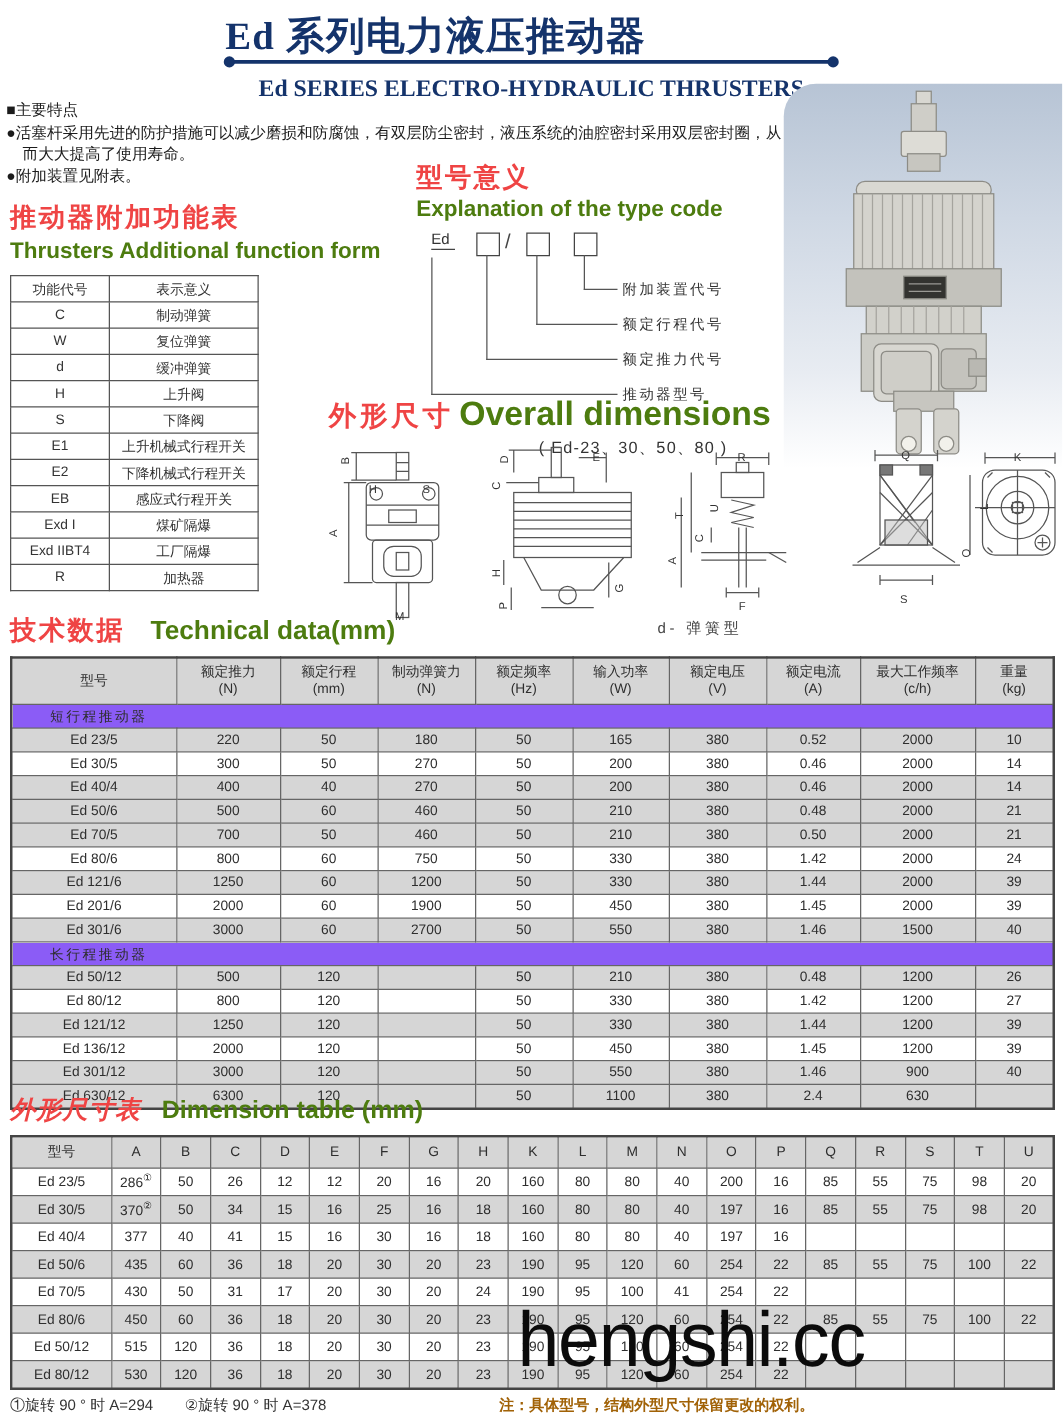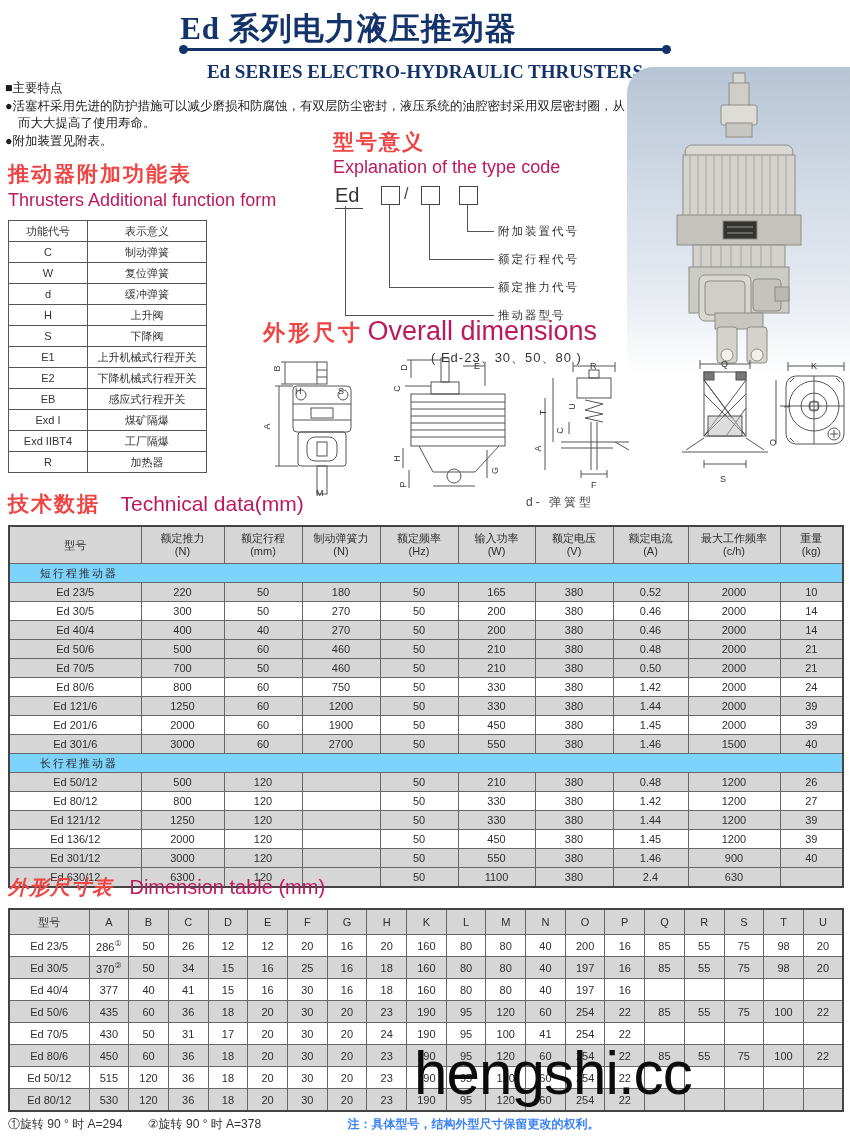--- a/index.html
+++ b/index.html
@@ -17,37 +17,37 @@
   
   .features{position:absolute;left:5px;top:80px;width:622px;font-size:12.5px;line-height:17px;color:#1c1c1c;}
   .features .bullet{text-indent:-13px;padding-left:13px;margin-top:1px;}
 
   
   .photo-panel{position:absolute;left:627px;top:67px;width:223px;height:308px;border-top-left-radius:26px;
      background:linear-gradient(180deg,#b7c4d5 0%,#cfd8e4 35%,#e8ecf2 75%,#ffffff 100%);}
 
   
   .h-cn{font-weight:bold;color:#ef4444;}
-  .h-en{font-weight:normal;color:#be185d;}
+  .h-en{font-weight:bold;color:#4d7c0f;}
 
   .func-section{position:absolute;left:8px;top:160px;width:320px;}
   .func-section .h-cn{font-size:21px;letter-spacing:2px;}
   .func-section .h-en{font-size:18px;margin-top:2px;white-space:nowrap;}
   table.small{border-collapse:collapse;margin-top:9px;background:#fff;}
   table.small th,table.small td{border:1px solid #555;font-size:11px;font-weight:normal;color:#333;
      height:20px;text-align:center;padding:0 3px;}
   table.small th{color:#333;}
   .col-code{width:72px;} .col-mean{width:112px;}
 
   
   .typecode-section{position:absolute;left:333px;top:128px;width:330px;}
   .typecode-section .h-cn{font-size:21px;letter-spacing:2px;}
   .typecode-section .h-en{font-size:18px;margin-top:1px;white-space:nowrap;}
   .tc-diagram{position:relative;height:150px;margin-top:6px;font-size:12px;color:#333;}
-  .tc-prefix{position:absolute;left:2px;top:0;font-size:20px;color:#333;border-bottom:1px solid #444;padding:0 4px 1px 0;}
+  .tc-prefix{position:absolute;left:12px;top:0;font-size:12px;color:#333;border-bottom:1px solid #444;padding:0 4px 1px 0;}
   .tc-box{position:absolute;top:2px;width:17px;height:17px;border:1px solid #444;}
   .tc-box.b1{left:48px;} .tc-box.b2{left:88px;} .tc-box.b3{left:126px;}
   .tc-slash{position:absolute;left:71px;top:1px;font-size:16px;color:#444;}
   .conn{position:absolute;border-left:1px solid #555;border-bottom:1px solid #555;}
   .conn.c1{left:134px;top:20px;width:26px;height:27px;}
   .conn.c2{left:96px;top:20px;width:64px;height:55px;}
   .conn.c3{left:56px;top:20px;width:104px;height:83px;}
   .conn.c4{left:12px;top:22px;width:148px;height:109px;}
   .tc-label{position:absolute;left:165px;font-size:11.5px;letter-spacing:2px;color:#333;white-space:nowrap;}
   .tc-label.l1{top:40px;} .tc-label.l2{top:68px;} .tc-label.l3{top:96px;} .tc-label.l4{top:124px;}
@@ -65,34 +65,34 @@
 
   
   .tech-section{position:absolute;left:8px;top:490px;width:668px;}
   .tech-section .h-cn{display:inline-block;font-size:21px;letter-spacing:2px;}
   .tech-section .h-en{display:inline-block;font-size:21px;margin-left:16px;}
   table.grid{border-collapse:collapse;table-layout:fixed;width:834px;background:#fff;margin-top:7px;border:2px solid #444;}
   table.grid th,table.grid td{border:1px solid #666;font-size:11px;font-weight:normal;text-align:center;color:#2e2e2e;padding:1px 2px;overflow:hidden;white-space:nowrap;}
   table.grid th{background:#d6d6d6;height:34px;line-height:13px;}
   table.grid td{height:16px;}
   tr.shaded td{background:#d6d6d6;}
-  td.sect{text-align:left !important;padding-left:30px !important;letter-spacing:2px;background:#7dd3fc;}
+  td.sect{text-align:left !important;padding-left:30px !important;letter-spacing:2px;background:#8b5cf6;}
   table.grid td sup{font-size:8px;}
 
   
   .dimtbl-section{position:absolute;left:8px;top:874px;width:834px;}
   .dimtbl-section .h-cn{display:inline-block;font-size:20px;letter-spacing:1px;font-style:italic;}
   .dimtbl-section .h-en{display:inline-block;font-size:20px;margin-left:12px;}
   #dim-table th{height:22px;}
   #dim-table td{height:19px;}
 
   
   .footnotes{position:absolute;left:8px;top:1116px;width:840px;font-size:12px;color:#333;}
   .footnotes .fn{margin-right:22px;}
-  .footnotes .fn3{margin-left:61px;font-weight:bold;color:#3b82f6;text-align:center;}
+  .footnotes .fn3{margin-left:113px;font-weight:bold;color:#a16207;text-align:center;}
   .watermark{position:absolute;left:414px;top:1042px;font-size:62px;color:#0b0b0b;letter-spacing:-1px;line-height:1;transform:scaleX(0.97);transform-origin:left;}
 </style>
 </head>
 <body>
 
 <div class="page">
 
   <div class="doc-header">
     <div class="title-cn">Ed 系列电力液压推动器</div>
     <div class="rule">

